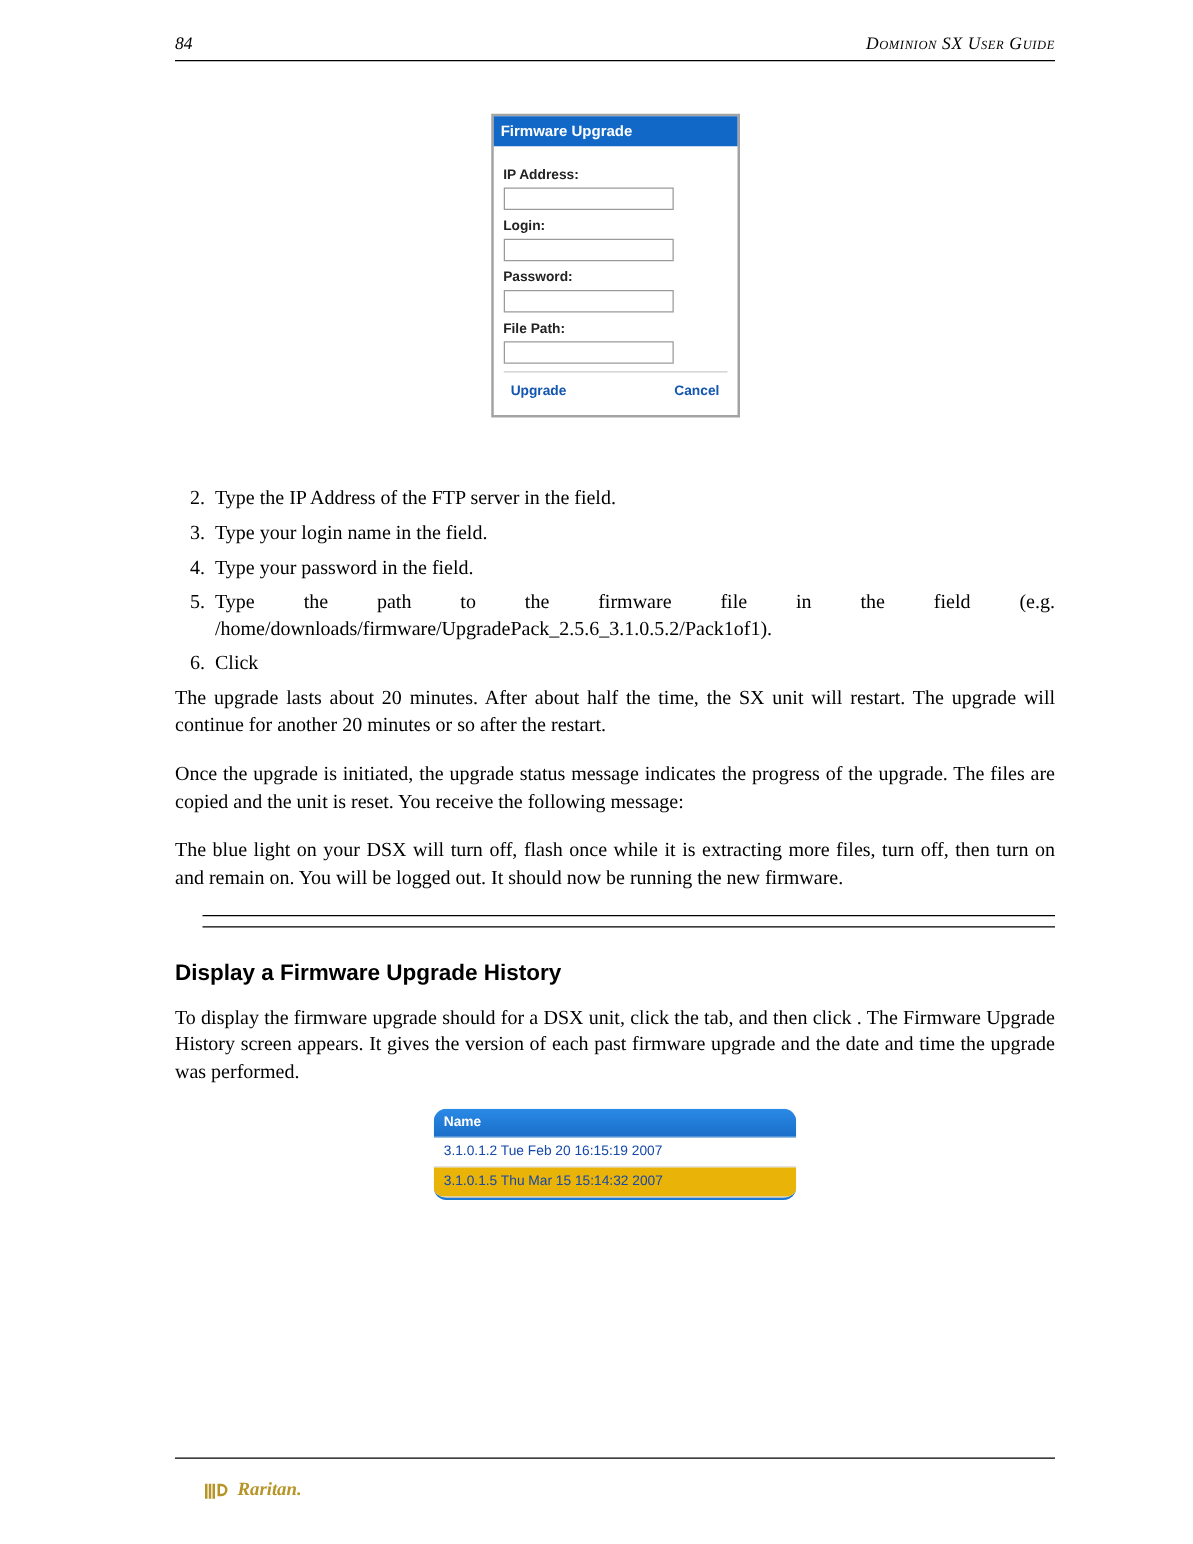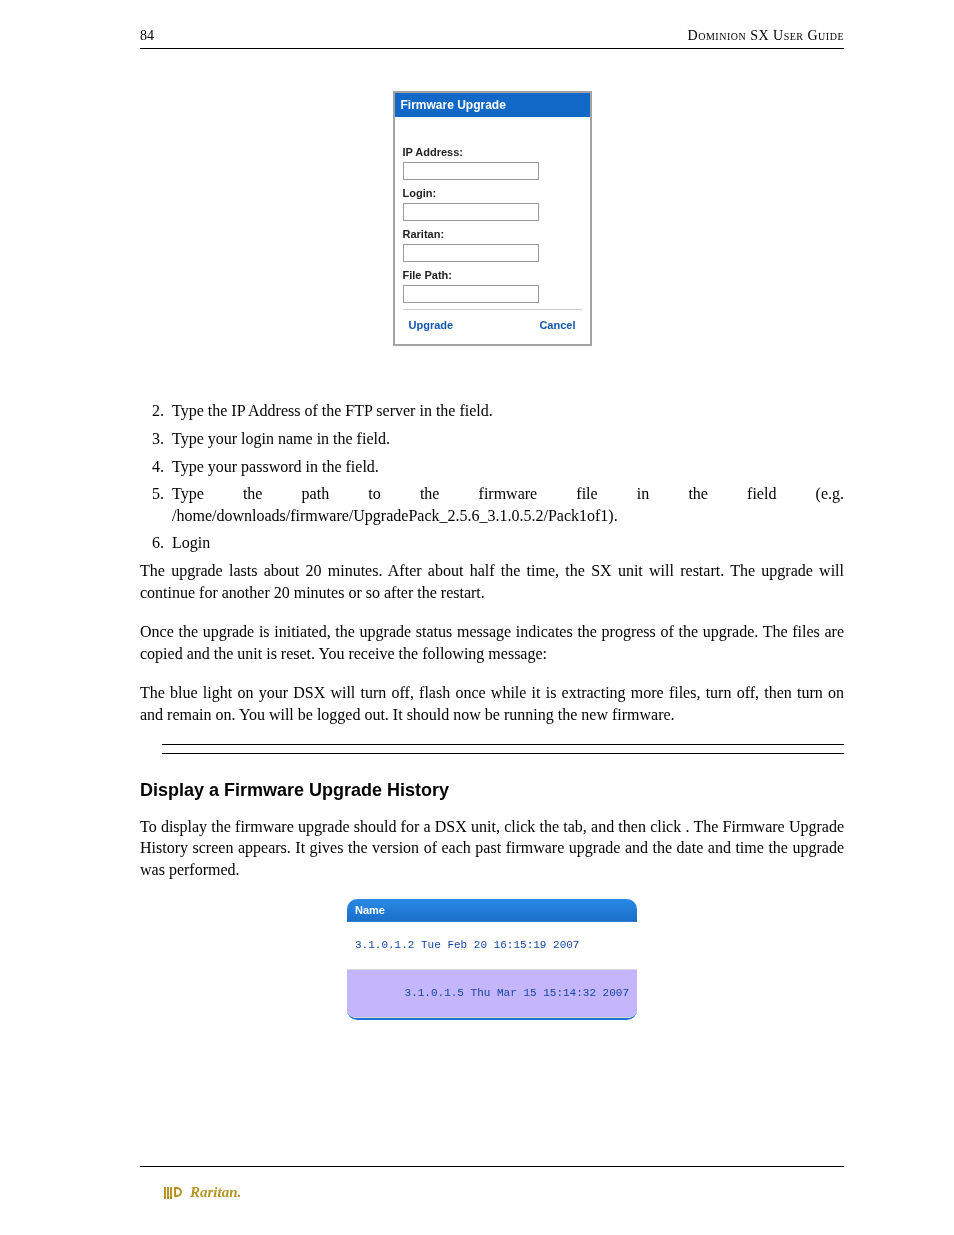--- a/index.html
+++ b/index.html
@@ -14,20 +14,21 @@
     height: 1235px;
     position: relative;
     box-sizing: border-box;
     padding: 28px 110px 0 140px;
   }
   .header-row {
     display: flex;
     justify-content: space-between;
     font-size: 14px;
     padding-bottom: 4px;
+    font-style: italic;
   }
   .header-row .right {
     font-variant: small-caps;
     letter-spacing: 0.5px;
   }
   .header-rule {
     border-top: 1px solid #000;
     margin: 0 0 42px 0;
   }
   .body {
@@ -61,21 +62,21 @@
     background: #fff;
   }
   .dialog .title {
     background: #1268c7;
     color: #fff;
     font-weight: bold;
     padding: 4px 6px;
     font-size: 12px;
   }
   .dialog .content {
-    padding: 24px 8px 4px 8px;
+    padding: 12px 8px 4px 8px;
   }
   .dialog .fld-label {
     font-weight: bold;
     font-size: 11px;
     color: #222;
     margin: 4px 0 2px 0;
   }
   .dialog input.txt {
     width: 130px;
     height: 16px;
@@ -125,26 +126,25 @@
     font-size: 11px;
   }
   .history .hhead {
     background: linear-gradient(#2a8ae6, #1a6fc9);
     color: #fff;
     font-weight: bold;
     padding: 4px 8px;
     border-bottom: 1px solid #2f7ecb;
   }
   .history .hrow {
-    padding: 16px 8px;
+    padding: 4px 8px;
     color: #1548a8;
     border-bottom: 1px solid #d9d9d9;
-    font-family: Liberation Mono, monospace;
-  }
-  .history .hrow.alt { background: #c4b5fd; text-align: right; }
+  }
+  .history .hrow.alt { background: #eab308; }
   .footer-rule {
     position: absolute;
     left: 140px; right: 110px;
     bottom: 68px;
     border-top: 1px solid #000;
   }
   .logo {
     position: absolute;
     left: 164px;
     bottom: 34px;
@@ -172,38 +172,38 @@
   <div class="body">
 
     <div class="dialog-wrap">
       <div class="dialog">
         <div class="title">Firmware Upgrade</div>
         <div class="content">
           <div class="fld-label">IP Address:</div>
           <input class="txt" style="">
           <div class="fld-label">Login:</div>
           <input class="txt" style="">
-          <div class="fld-label">Raritan:</div>
+          <div class="fld-label">Password:</div>
           <input class="txt" style="">
           <div class="fld-label">File Path:</div>
           <input class="txt" style="">
           <div class="btnrow">
             <span>Upgrade</span>
             <span>Cancel</span>
           </div>
         </div>
       </div>
     </div>
 
     <ol class="steps" start="2">
       <li>Type the IP Address of the FTP server in the                         field.</li>
       <li>Type your login name in the               field.</li>
       <li>Type your password in the                     field.</li>
       <li>Type    the    path    to    the    firmware    file    in    the                                    field    (e.g. /home/downloads/firmware/UpgradePack_2.5.6_3.1.0.5.2/Pack1of1).</li>
-      <li>Login</li>
+      <li>Click</li>
     </ol>
 
     <p class="para" style="margin-top:2px;">The upgrade lasts about 20 minutes.  After about half the time, the SX unit will restart. The upgrade will continue for another 20 minutes or so after the restart.</p>
     <p class="para">Once the upgrade is initiated, the upgrade status message indicates the progress of the upgrade. The files are copied and the unit is reset. You receive the following message:</p>
     <p class="para">The blue light on your DSX will turn off, flash once while it is extracting more files, turn off, then turn on and remain on. You will be logged out. It should now be running the new firmware.</p>
 
     <div class="section-rules">
       <hr>
         <hr>
     </div>

